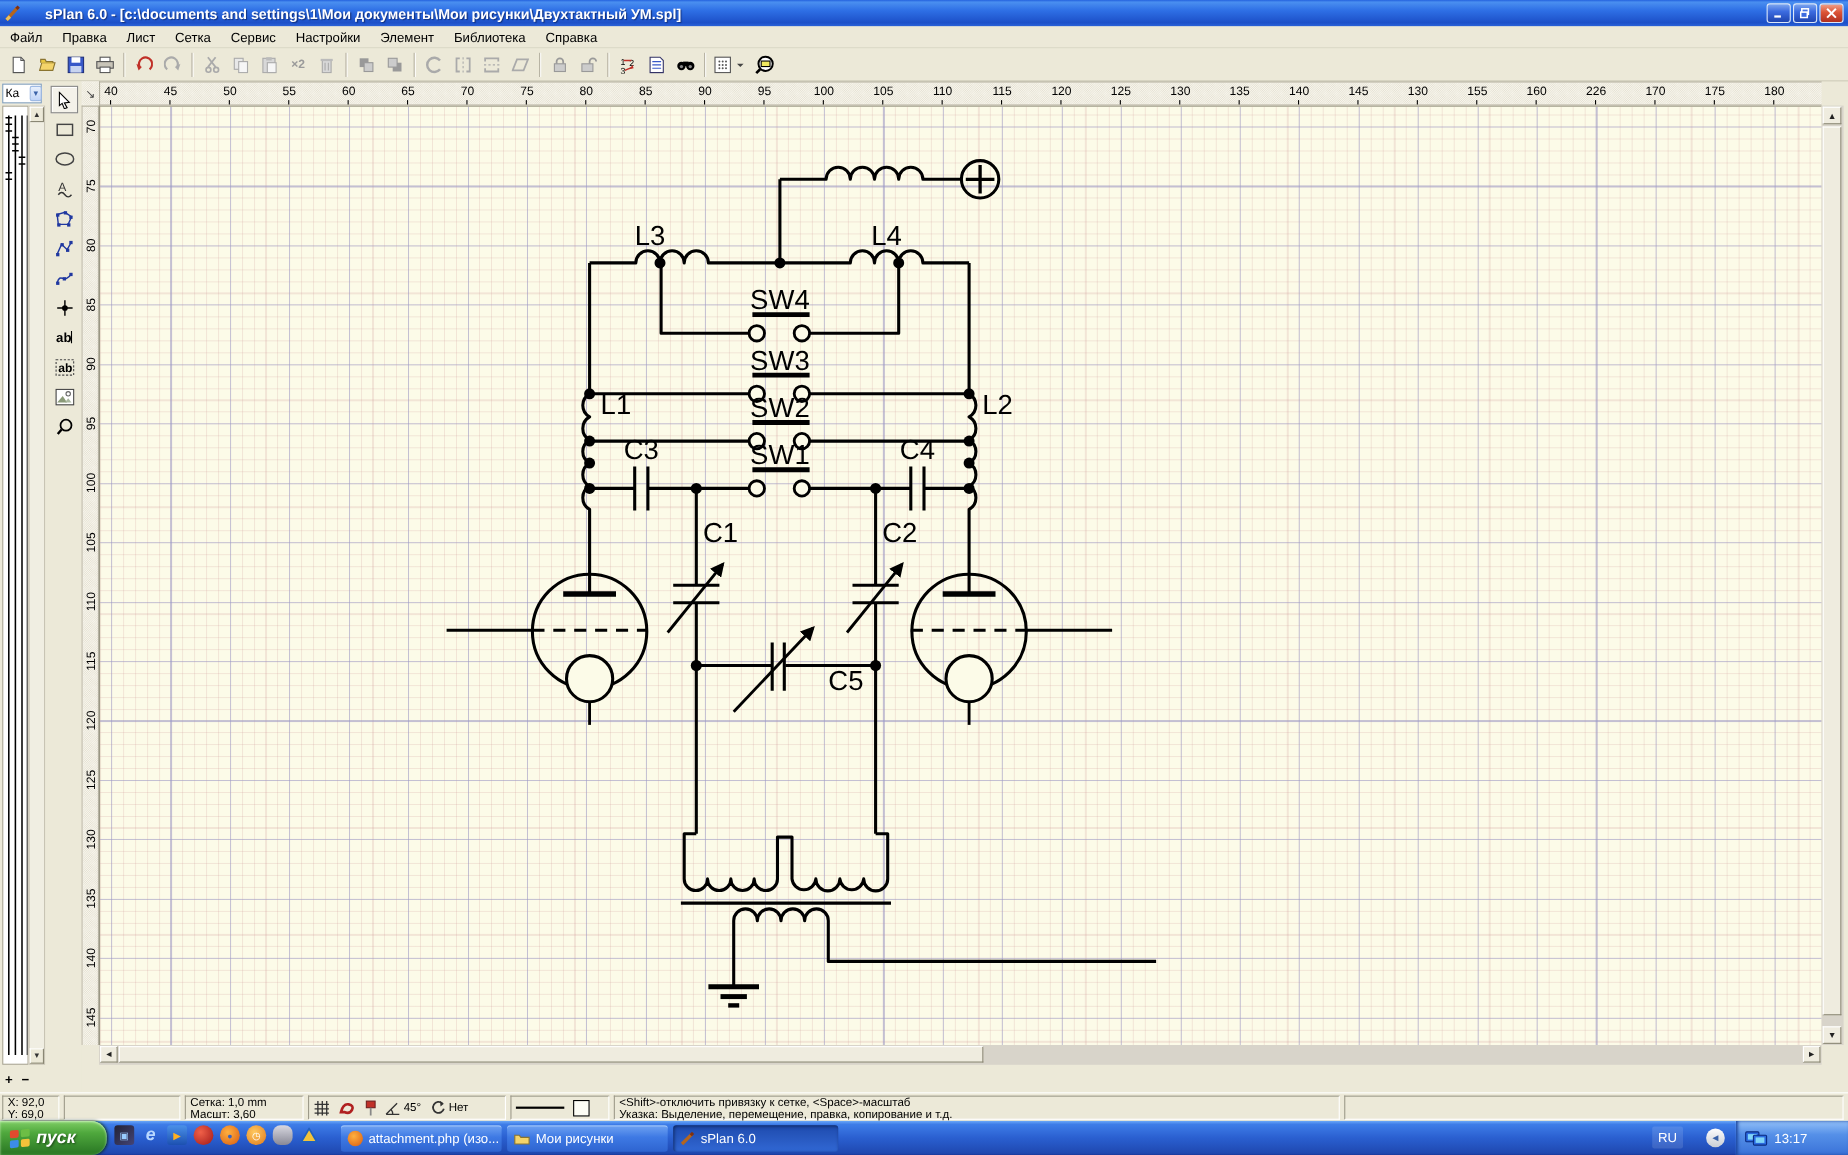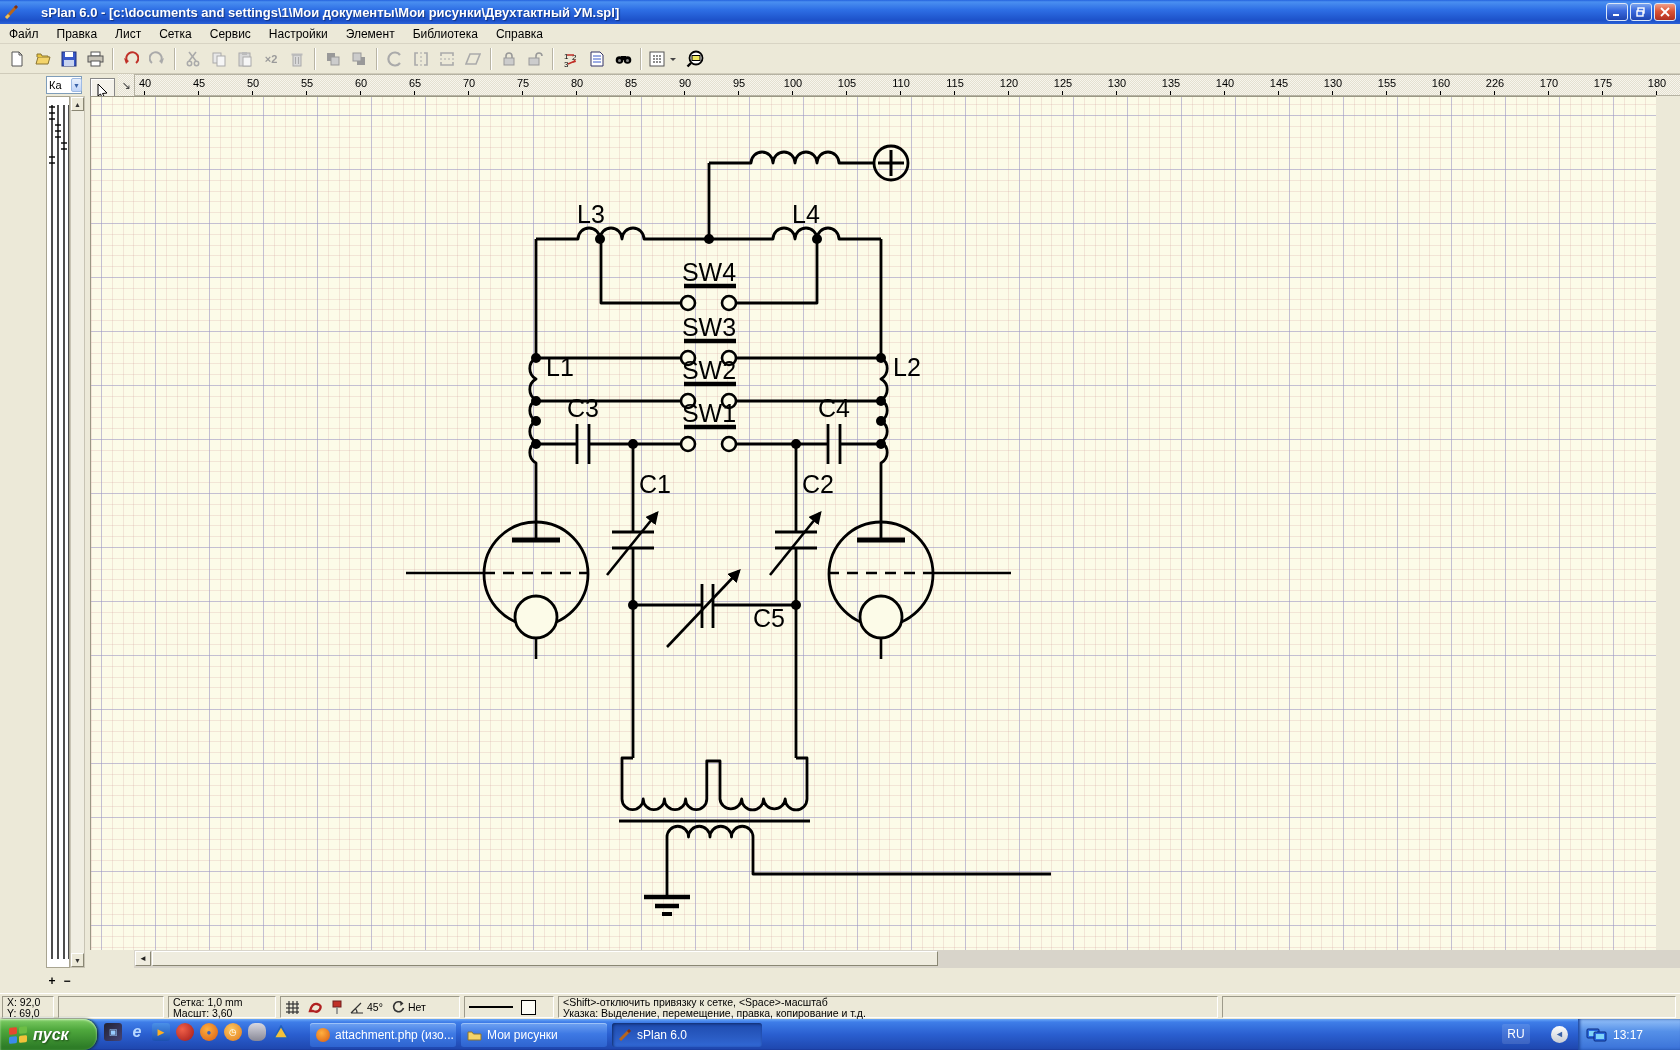--- a/index.html
+++ b/index.html
@@ -31,21 +31,21 @@
   .gtxt { color:#9a9a9a; font-size:11px; font-weight:bold; }
 
   
   #corner { left:74px; top:74px; width:16px; height:22px; font-size:11px; color:#444;
     display:flex; align-items:center; justify-content:center; }
   #hruler { left:90px; top:74px; width:1566px; height:22px; border:1px solid #B5B2A2; border-right:none; overflow:hidden; }
   #vruler { left:74px; top:96px; width:16px; height:854px; border:1px solid #B5B2A2; border-bottom:none; overflow:hidden; }
   .dither { background-image:
       linear-gradient(45deg,#E4E0D0 25%,transparent 25%,transparent 75%,#E4E0D0 75%),
       linear-gradient(45deg,#E4E0D0 25%,#F7F5ED 25%,#F7F5ED 75%,#E4E0D0 75%);
-    background-size:2px 2px; background-position:0 0,1px 1px;margin-left:44px; }
+    background-size:2px 2px; background-position:0 0,1px 1px; }
   .hr-num { position:absolute; top:2px; width:40px; text-align:center; font-size:11px; color:#000; }
   .hr-num::after { content:""; position:absolute; left:19px; bottom:-7px; width:1px; height:5px; background:#000; }
   .vr-num { position:absolute; left:-12px; width:40px; height:12px; text-align:center; font-size:11px; color:#000;
     transform:rotate(-90deg); }
 
   
   #leftpanel { left:0; top:74px; width:74px; height:919px; background:#ECE9D8; }
   #lib-combo { position:absolute; left:2px; top:2px; width:36px; height:18px; background:#fff; border:1px solid #7F9DB9;
     font-size:11px; display:flex; align-items:center; padding-left:2px; }
   #lib-combo-btn { position:absolute; left:24px; top:1px; width:11px; height:14px;

